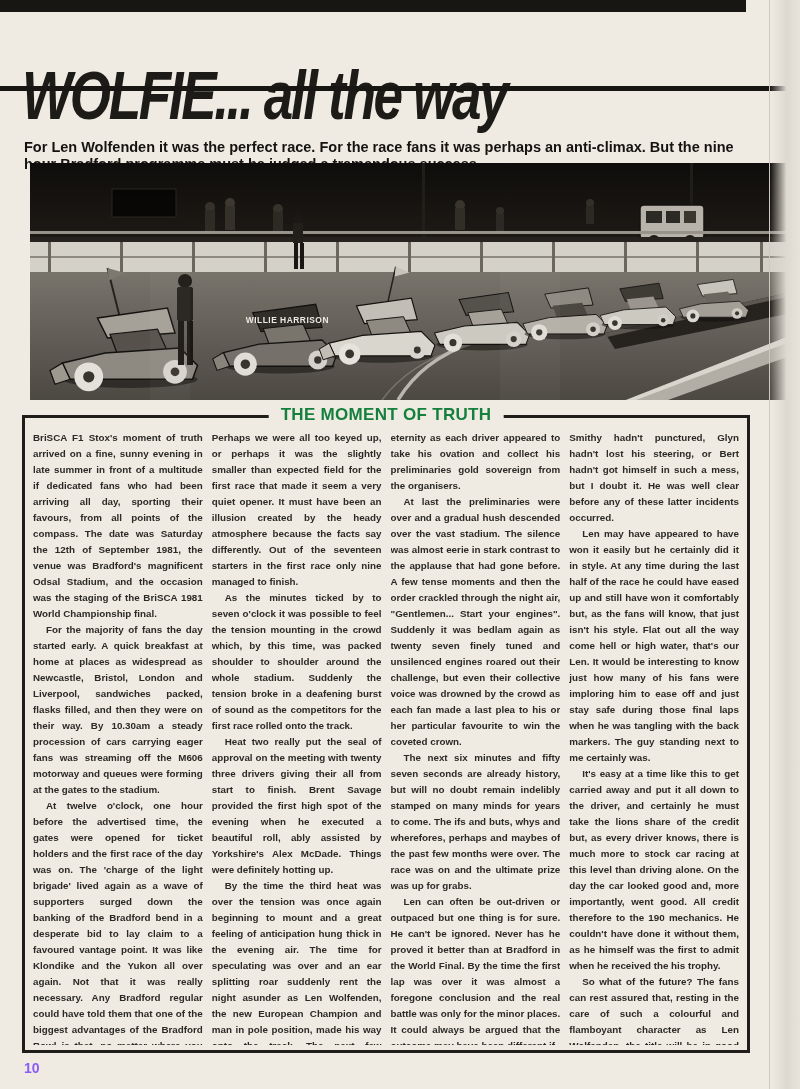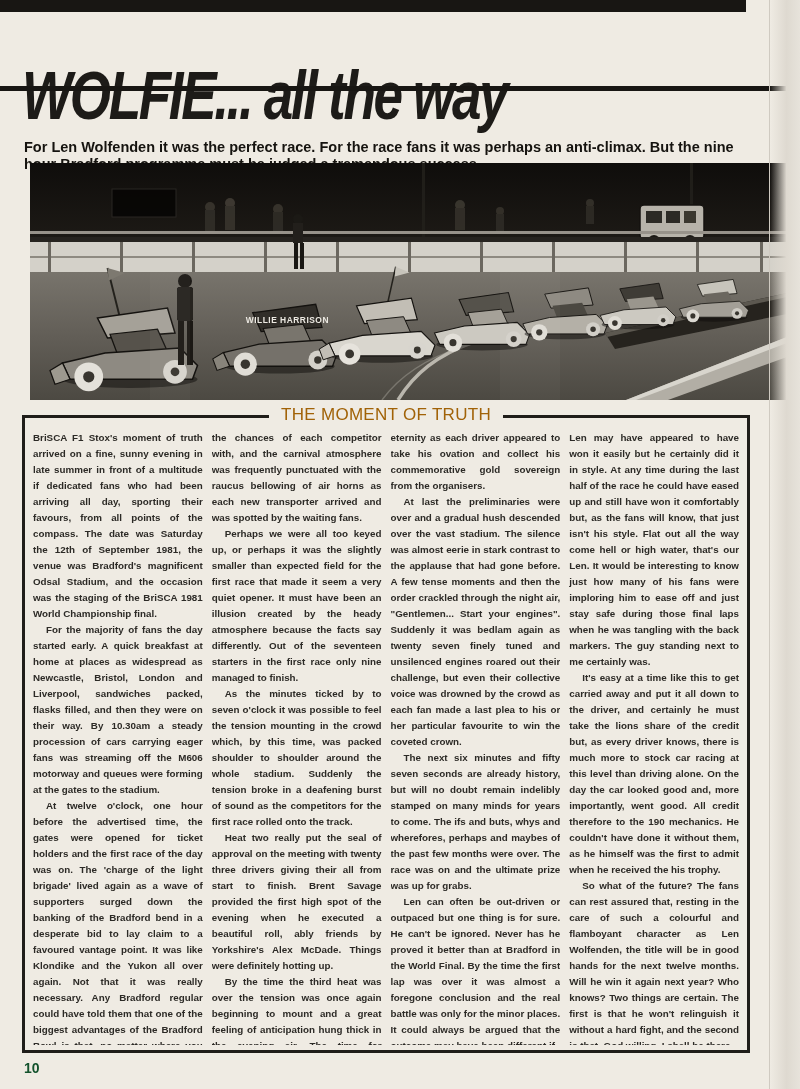--- a/index.html
+++ b/index.html
@@ -39,43 +39,43 @@
     background:#0ea5e9;
   }
   #photo svg{display:block;width:100%;height:100%;}
   #article-box{
     position:absolute;left:22px;top:415px;width:728px;height:638px;
     border:3px solid #1f1d19;box-sizing:border-box;
   }
   #article-heading{
     position:absolute;top:-13px;left:50%;transform:translateX(-50%);
     background:#efebe3;padding:0 12px;
-    font-size:17px;font-weight:normal;letter-spacing:0.3px;white-space:nowrap;
-    color:#a16207;
+    font-size:17px;font-weight:bold;letter-spacing:0.3px;white-space:nowrap;
+    color:#15803d;
   }
   #article-columns{
     display:flex;gap:9px;
     padding:12px 8px 5px 8px;height:100%;box-sizing:border-box;
     overflow:hidden;
   }
   .col{
     flex:1;overflow:hidden;
     text-align:justify;
     font-size:9.8px;line-height:16px;font-weight:bold;
     color:#2c2a26;
   }
   .col p{margin:0;text-indent:13px;}
   .col p:first-child{text-indent:0;}
   .col p.byline{
     text-align:left;text-indent:0;margin-top:14px;
     font-size:11px;letter-spacing:0.2px;color:#1d1b17;
   }
   #page-number{
     position:absolute;left:24px;top:1060px;
-    font-size:14px;font-weight:bold;color:#14532d;
+    font-size:14px;font-weight:bold;color:#8b5cf6;
   }
 </style>
 </head>
 <body>
 
 <div id="page">
 
   <div id="top-bar"></div>
 
   <h1 id="headline">WOLFIE... all the way</h1>
@@ -261,33 +261,33 @@
   <div id="article-box">
     <div id="article-heading">THE MOMENT OF TRUTH</div>
     <div id="article-columns">
         <div class="col">
           <p>BriSCA F1 Stox's moment of truth arrived on a fine, sunny evening in late summer in front of a multitude if dedicated fans who had been arriving all day, sporting their favours, from all points of the compass. The date was Saturday the 12th of September 1981, the venue was Bradford's magnificent Odsal Stadium, and the occasion was the staging of the BriSCA 1981 World Championship final.</p>
           <p>For the majority of fans the day started early. A quick breakfast at home at places as widespread as Newcastle, Bristol, London and Liverpool, sandwiches packed, flasks filled, and then they were on their way. By 10.30am a steady procession of cars carrying eager fans was streaming off the M606 motorway and queues were forming at the gates to the stadium.</p>
           <p>At twelve o'clock, one hour before the advertised time, the gates were opened for ticket holders and the first race of the day was on. The 'charge of the light brigade' lived again as a wave of supporters surged down the banking of the Bradford bend in a desperate bid to lay claim to a favoured vantage point. It was like Klondike and the Yukon all over again. Not that it was really necessary. Any Bradford regular could have told them that one of the biggest advantages of the Bradford Bowl is that, no matter where you sit or stand, you can see everything that is going on on the track.</p>
           <p>Now the long wait began, but no one really seemed to mind. A full programme of events was unwinding in the arena, there were new issues of magazines to read, new friends to make and to roared</p>
         </div>
         <div class="col">
-          <p>the chances of each competitor with, and the carnival atmosphere was frequently punctuated with the raucus bellowing of air horns as each new transporter arrived and was spotted by the waiting fans.</p>
           <p>Perhaps we were all too keyed up, or perhaps it was the slightly smaller than expected field for the first race that made it seem a very quiet opener. It must have been an illusion created by the heady atmosphere because the facts say differently. Out of the seventeen starters in the first race only nine managed to finish.</p>
           <p>As the minutes ticked by to seven o'clock it was possible to feel the tension mounting in the crowd which, by this time, was packed shoulder to shoulder around the whole stadium. Suddenly the tension broke in a deafening burst of sound as the competitors for the first race rolled onto the track.</p>
-          <p>Heat two really put the seal of approval on the meeting with twenty three drivers giving their all from start to finish. Brent Savage provided the first high spot of the evening when he executed a beautiful roll, ably friends by Yorkshire's Alex McDade. Things were definitely hotting up.</p>
+          <p>Heat two really put the seal of approval on the meeting with twenty three drivers giving their all from start to finish. Brent Savage provided the first high spot of the evening when he executed a beautiful roll, ably assisted by Yorkshire's Alex McDade. Things were definitely hotting up.</p>
           <p>By the time the third heat was over the tension was once again beginning to mount and a great feeling of anticipation hung thick in the evening air. The time for speculating was over and an ear splitting roar suddenly rent the night asunder as Len Wolfenden, the new European Champion and man in pole position, made his way onto the track. The next few minutes seemed like an</p>
         </div>
         <div class="col">
-          <p>eternity as each driver appeared to take his ovation and collect his commemorative gold sovereign from the organisers.</p>
+          <p>eternity as each driver appeared to take his ovation and collect his preliminaries gold sovereign from the organisers.</p>
           <p>At last the preliminaries were over and a gradual hush descended over the vast stadium. The silence was almost eerie in stark contrast to the applause that had gone before. A few tense moments and then the order crackled through the night air, "Gentlemen... Start your engines". Suddenly it was bedlam again as twenty seven finely tuned and unsilenced engines roared out their challenge, but even their collective voice was drowned by the crowd as each fan made a last plea to his or her particular favourite to win the coveted crown.</p>
           <p>The next six minutes and fifty seven seconds are already history, but will no doubt remain indelibly stamped on many minds for years to come. The ifs and buts, whys and wherefores, perhaps and maybes of the past few months were over. The race was on and the ultimate prize was up for grabs.</p>
           <p>Len can often be out-driven or outpaced but one thing is for sure. He can't be ignored. Never has he proved it better than at Bradford in the World Final. By the time the first lap was over it was almost a foregone conclusion and the real battle was only for the minor places. It could always be argued that the outcome may have been different if</p>
         </div>
         <div class="col">
+          <p>Smithy hadn't punctured, Glyn hadn't lost his steering, or Bert hadn't got himself in such a mess, but I doubt it. He was well clear before any of these latter incidents occurred.</p>
           <p>Len may have appeared to have won it easily but he certainly did it in style. At any time during the last half of the race he could have eased up and still have won it comfortably but, as the fans will know, that just isn't his style. Flat out all the way come hell or high water, that's our Len. It would be interesting to know just how many of his fans were imploring him to ease off and just stay safe during those final laps when he was tangling with the back markers. The guy standing next to me certainly was.</p>
           <p>It's easy at a time like this to get carried away and put it all down to the driver, and certainly he must take the lions share of the credit but, as every driver knows, there is much more to stock car racing at this level than driving alone. On the day the car looked good and, more importantly, went good. All credit therefore to the 190 mechanics. He couldn't have done it without them, as he himself was the first to admit when he received the his trophy.</p>
           <p>So what of the future? The fans can rest assured that, resting in the care of such a colourful and flamboyant character as Len Wolfenden, the title will be in good hands for the next twelve months. Will he win it again next year? Who knows? Two things are certain. The first is that he won't relinguish it without a hard fight, and the second is that, God willing, I shall be there.</p>
           <p class="byline">Dennis Higgins</p>
         </div>
       </div>
   </div>
 
   <div id="page-number">10</div>
 

